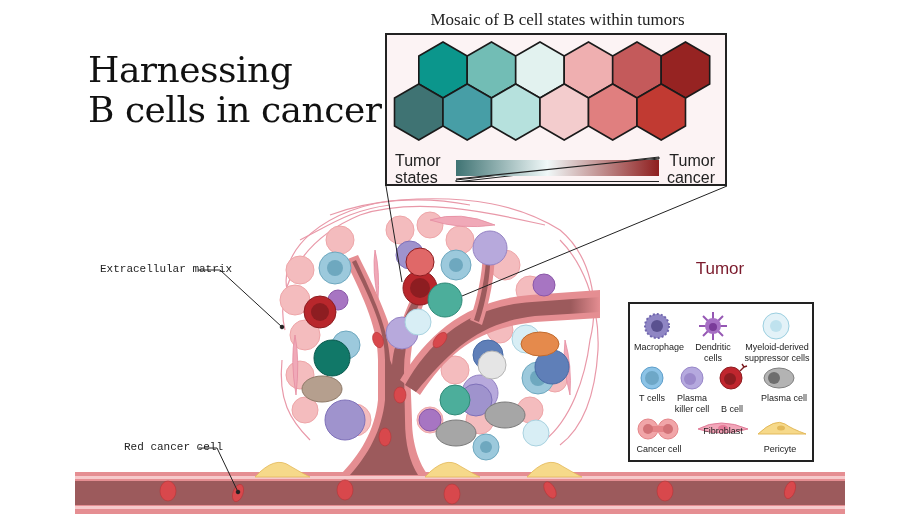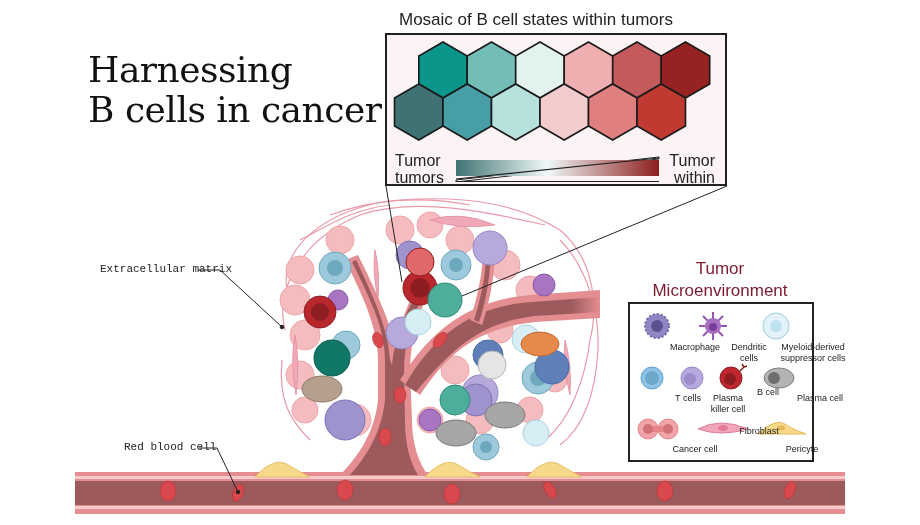--- a/index.html
+++ b/index.html
@@ -1,25 +1,25 @@
 <!DOCTYPE html>
 <html><head>
 <meta charset="utf-8">
 <style>
   html, body { margin:0; padding:0; background:#ffffff; }
   body { width:920px; height:525px; position:relative; overflow:hidden; font-family:"Liberation Sans", sans-serif; }
   .abs { position:absolute; }
   #title { left:88px; top:50px; font-family:"DejaVu Serif", serif; font-weight:normal; font-size:36px; line-height:40px; color:#111; letter-spacing:-0.5px; }
   #title div { white-space:nowrap; }
-  #mosaic-title { left:399px; top:10px; width:345px; font-family:Liberation Sans, sans-serif; font-size:17px; color:#222; white-space:nowrap; }
+  #mosaic-title { left:385px; top:10px; width:345px; text-align:center; font-family:Liberation Serif, serif; font-size:17px; color:#222; white-space:nowrap; }
   #mosaic-box { left:385px; top:33px; width:342px; height:153px; border:2px solid #222; background:#fcf3f4; box-sizing:border-box; }
   .scale-label { font-size:16px; line-height:17px; color:#222; }
   #tme-title { left:622px; top:258px; width:196px; text-align:center; font-size:17px; line-height:22px; color:#7b1a2c; }
   #legend-box { left:628px; top:302px; width:186px; height:160px; border:2px solid #222; background:#fff; box-sizing:border-box; }
-  .leg-label { font-size:9px; line-height:11px; color:#222; text-align:center; position:absolute; white-space:nowrap;margin-left:36px; }
+  .leg-label { font-size:9px; line-height:11px; color:#222; text-align:center; position:absolute; white-space:nowrap; }
   .callout { font-size:11px; color:#222; white-space:nowrap;font-family:Liberation Mono, monospace; }
 </style>
 </head>
 <body>
 
 <div id="title" class="abs">
   <div>Harnessing</div>
   <div>B cells in cancer</div>
 </div>
 
@@ -209,40 +209,39 @@
       <polygon points="298.5,7.0 322.7,21.0 322.7,49.0 298.5,63.0 274.2,49.0 274.2,21.0" fill="#962322" stroke="#1a1a1a" stroke-width="1.6"></polygon>
       <polygon points="31.8,49.0 56.0,63.0 56.0,91.0 31.8,105.0 7.5,91.0 7.5,63.0" fill="#3f7373" stroke="#1a1a1a" stroke-width="1.6"></polygon>
       <polygon points="80.2,49.0 104.5,63.0 104.5,91.0 80.2,105.0 56.0,91.0 56.0,63.0" fill="#479ea6" stroke="#1a1a1a" stroke-width="1.6"></polygon>
       <polygon points="128.7,49.0 153.0,63.0 153.0,91.0 128.7,105.0 104.5,91.0 104.5,63.0" fill="#b6e1dd" stroke="#1a1a1a" stroke-width="1.6"></polygon>
       <polygon points="177.2,49.0 201.5,63.0 201.5,91.0 177.2,105.0 153.0,91.0 153.0,63.0" fill="#f3cccd" stroke="#1a1a1a" stroke-width="1.6"></polygon>
       <polygon points="225.7,49.0 250.0,63.0 250.0,91.0 225.7,105.0 201.5,91.0 201.5,63.0" fill="#e07f7f" stroke="#1a1a1a" stroke-width="1.6"></polygon>
       <polygon points="274.2,49.0 298.5,63.0 298.5,91.0 274.2,105.0 250.0,91.0 250.0,63.0" fill="#c13a32" stroke="#1a1a1a" stroke-width="1.6"></polygon>
     </svg>
   <div class="abs scale-label" style="left:8px;top:117px">
     <div>Tumor</div>
-    <div>tumors</div>
+    <div>states</div>
   </div>
   <div class="abs scale-label" style="right:10px;top:117px;text-align:right">
     <div>Tumor</div>
-    <div>within</div>
+    <div>cancer</div>
   </div>
   <svg class="abs" style="left:68px;top:121px" width="206" height="26">
     <polygon points="1,24 204,1 204,3 1,26" fill="#fff" stroke="#222" stroke-width="1"></polygon>
     <polygon points="1,4 204,4 204,20 1,20" fill="url(#scaleGrad)"></polygon>
     <line x1="1" y1="23" x2="204" y2="2" stroke="#222" stroke-width="1.2"></line>
     <line x1="1" y1="25.5" x2="204" y2="25.5" stroke="#222" stroke-width="1"></line>
   </svg>
 </div>
 
 <div class="abs callout" style="left:100px;top:263px">Extracellular matrix</div>
-<div class="abs callout" style="left:124px;top:441px">Red blood cell</div>
+<div class="abs callout" style="left:124px;top:441px">Red cancer cell</div>
 
 <div id="tme-title" class="abs">
   <div>Tumor</div>
-  <div>Microenvironment</div>
 </div>
 
 <div id="legend-box" class="abs">
   <svg width="182" height="156" style="position:absolute;left:0;top:0">
 
     <g>
       <circle cx="27" cy="22" r="12" fill="#8f86c4" stroke="#7066ae" stroke-width="2" stroke-dasharray="2 2"></circle>
       <circle cx="27" cy="22" r="6" fill="#5a5190"></circle>
     </g>
     <g>
@@ -307,29 +306,29 @@
     <div>suppressor cells</div>
   </div>
 
   <div class="leg-label" style="left:2px;top:89px;width:40px">
     <div>T cells</div>
   </div>
   <div class="leg-label" style="left:40px;top:89px;width:44px">
     <div>Plasma</div>
     <div>killer cell</div>
   </div>
-  <div class="leg-label" style="left:84px;top:83px;width:36px">
+  <div class="leg-label" style="left:84px;top:100px;width:36px">
     <div>B cell</div>
   </div>
   <div class="leg-label" style="left:126px;top:89px;width:56px">
     <div>Plasma cell</div>
   </div>
 
   <div class="leg-label" style="left:2px;top:140px;width:54px">
     <div>Cancer cell</div>
   </div>
   <div class="leg-label" style="left:66px;top:122px;width:54px">
     <div>Fibroblast</div>
   </div>
-  <div class="leg-label" style="left:110px;top:140px;width:52px">
+  <div class="leg-label" style="left:124px;top:140px;width:52px">
     <div>Pericyte</div>
   </div>
 </div>
 
 </body></html>

